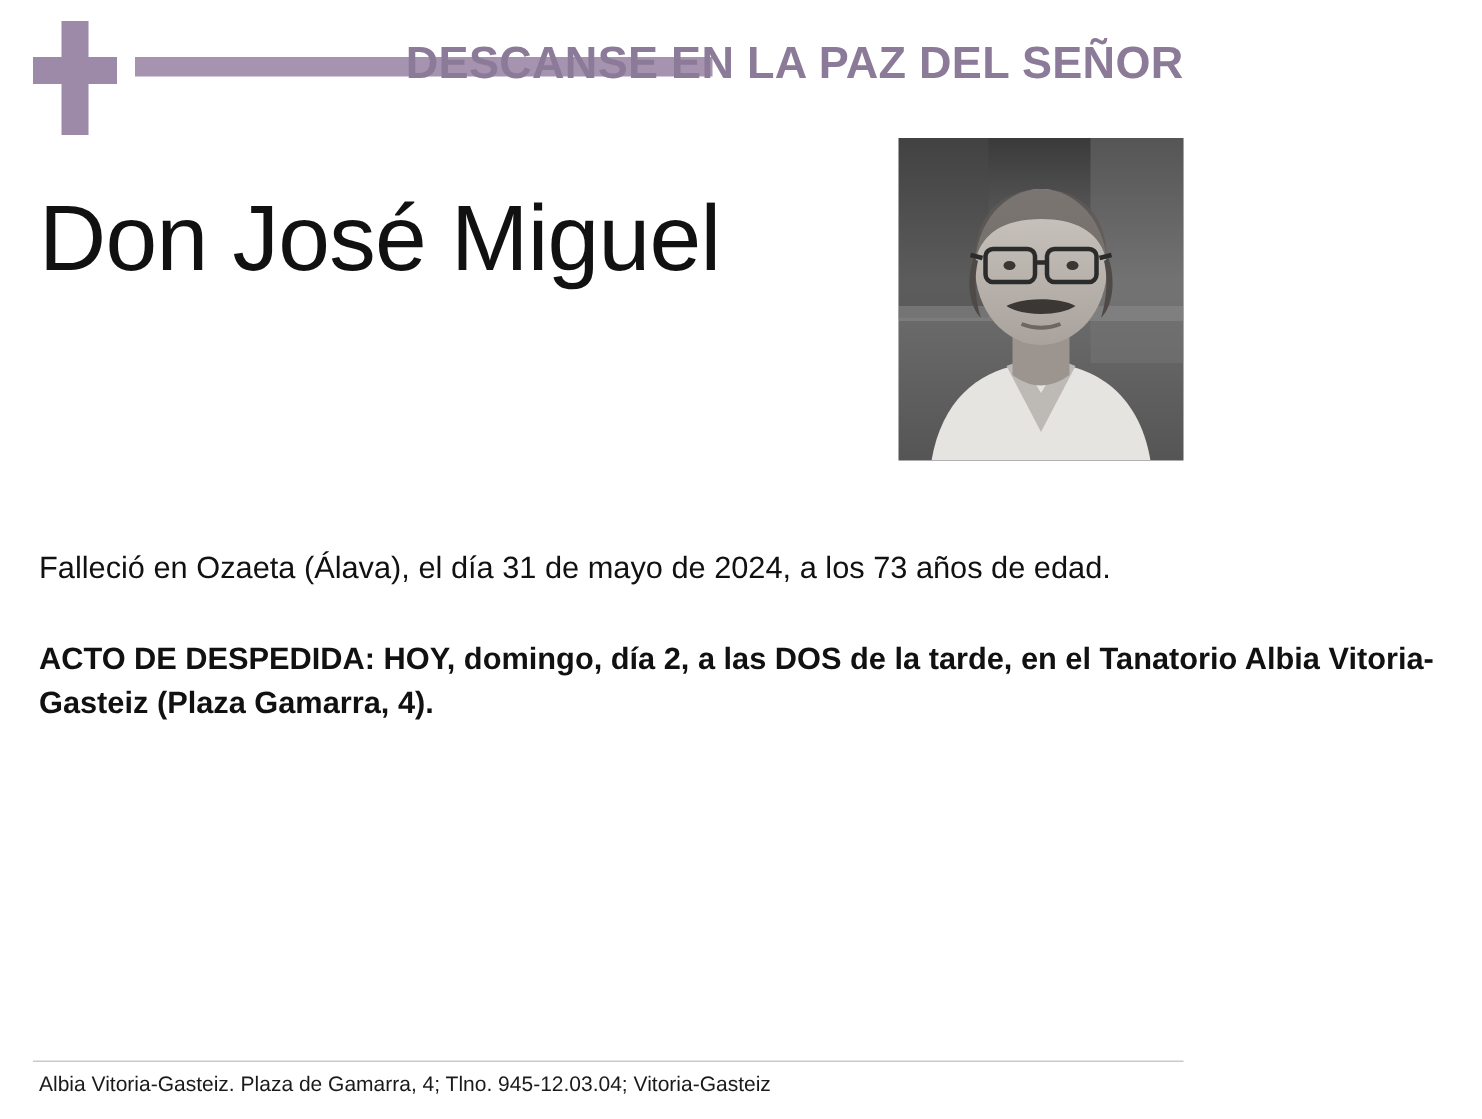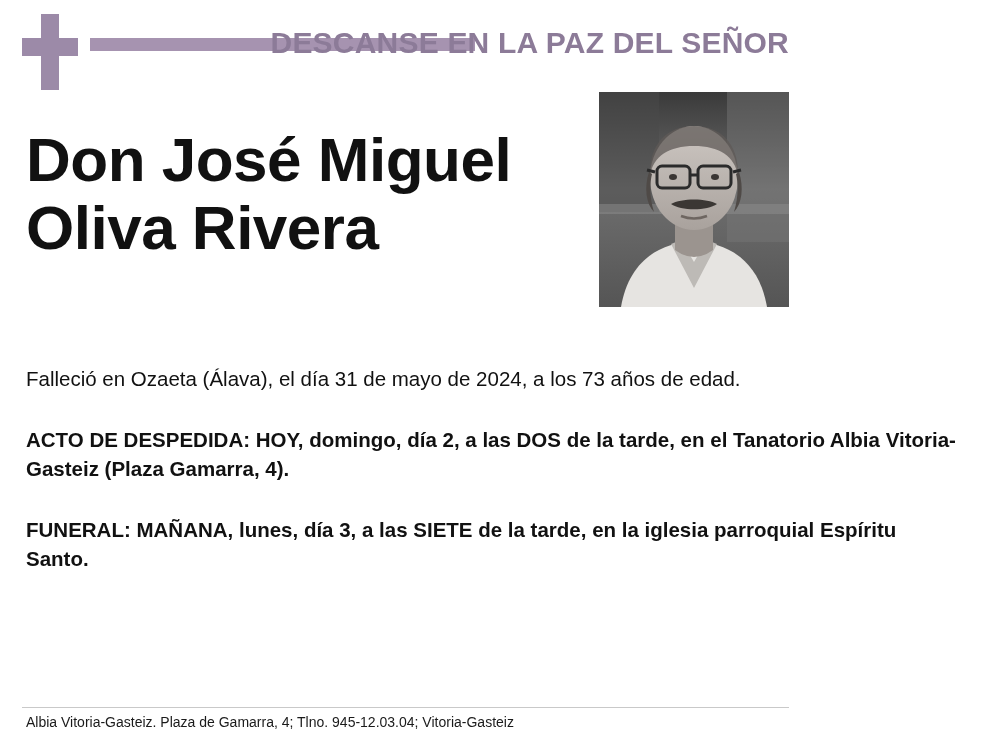--- a/index.html
+++ b/index.html
@@ -89,21 +89,21 @@
   
   .name-block {
     position: absolute;
     left: 26px;
     top: 126px;
     width: 720px;
   }
   .name-line {
     font-size: 62px;
     line-height: 68px;
-    font-weight: bold;
+    font-weight: normal;
     letter-spacing: -0.5px;
     color: #111111;
     white-space: nowrap;
   }
 
   
   .body-block {
     position: absolute;
     left: 26px;
     top: 332px;
@@ -196,25 +196,23 @@
       <ellipse cx="116" cy="85" rx="4" ry="3" fill="#3a3634"></ellipse>
 
       <path d="M72 112 C 82 106, 108 106, 118 112 C 108 119, 82 119, 72 112 Z" fill="#3b3734"></path>
 
       <path d="M82 124 Q95 129 108 124" stroke="#6e6661" stroke-width="2.5" fill="none"></path>
     </svg>
   </div>
 
   <div class="name-block">
     <div class="name-line">Don José Miguel</div>
-    <div class="name-line">Oliva Rivera</div>
   </div>
 
   <div class="body-block">
     <p class="para">Falleció en Ozaeta (Álava), el día 31 de mayo de 2024, a los 73 años de edad.</p>
     <p class="para bold tight">ACTO DE DESPEDIDA: HOY, domingo, día 2, a las DOS de la tarde, en el Tanatorio Albia Vitoria-Gasteiz (Plaza Gamarra, 4).</p>
-    <p class="para bold tight">FUNERAL: MAÑANA, lunes, día 3, a las SIETE de la tarde, en la iglesia parroquial Espíritu Santo.</p>
   </div>
 
   <div class="footer-sep"></div>
   <div class="footer">Albia Vitoria-Gasteiz. Plaza de Gamarra, 4; Tlno. 945-12.03.04; Vitoria-Gasteiz</div>
 
 </div>
 
 </body></html>

